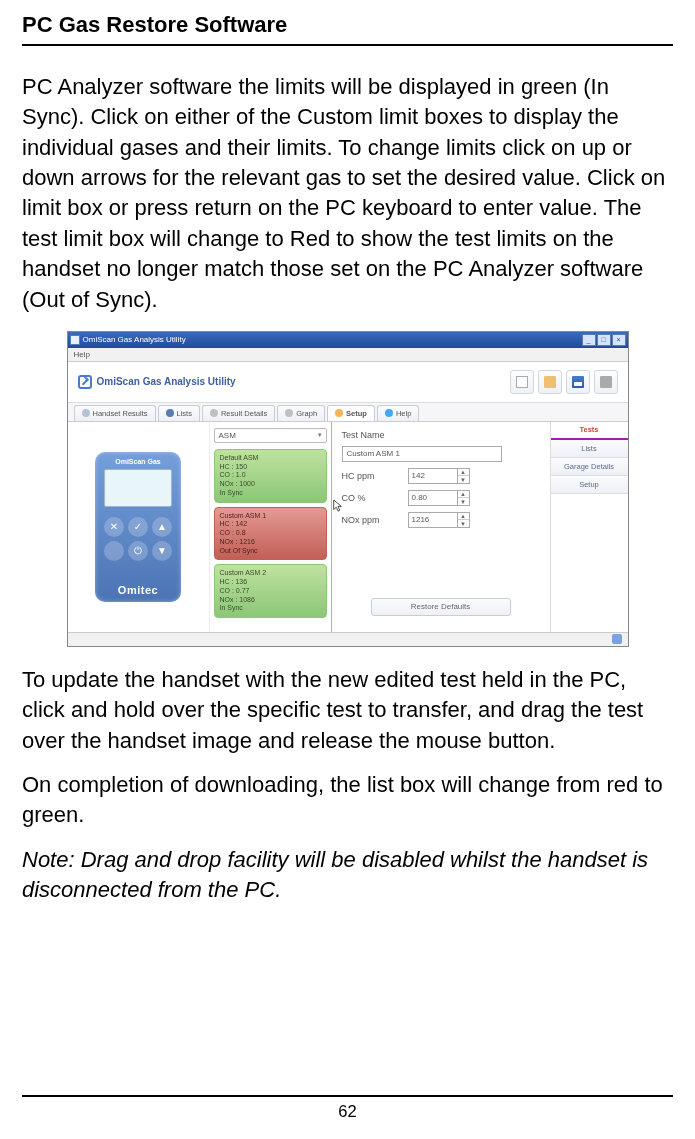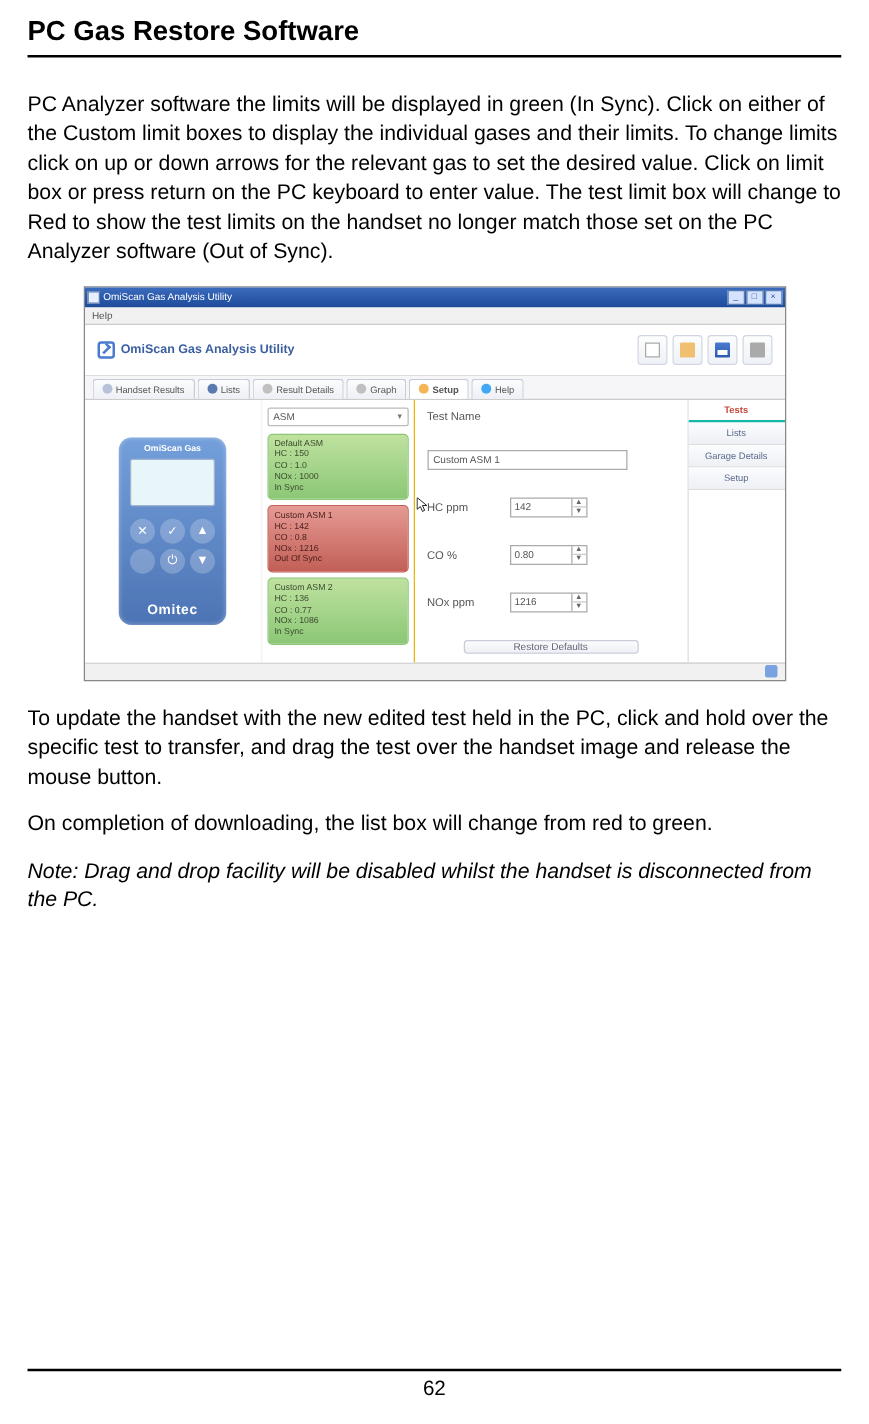--- a/index.html
+++ b/index.html
@@ -16,21 +16,21 @@
     font-size: 22px;
     font-weight: bold;
     padding-bottom: 6px;
   }
   .title-rule {
     border: none;
     border-top: 2px solid #000;
     margin-bottom: 26px;
   }
   .body-text {
-    font-size: 17px;
+    font-size: 22px;
     line-height: 1.38;
     margin-bottom: 14px;
   }
   .italic { font-style: italic; }
   .figure-wrap {
     display: flex;
     justify-content: center;
     margin: 16px 0 18px 0;
   }
   .app-window {
@@ -140,21 +140,21 @@
     border-radius:4px; padding:4px 5px; font-size:7px; line-height:1.25;
     text-align:left;
   }
   .box-green { background: linear-gradient(#bfe29f,#8bc776); color:#3b4a2e; border:1px solid #8bc776; }
   .box-red   { background: linear-gradient(#e59a94,#c25f56); color:#4a1f1b; border:1px solid #c25f56; }
   .right-col {
     flex:1; display:flex;
   }
   .form-area {
     flex:1; padding: 8px 10px; font-size:9px; color:#555;
-    display:flex; flex-direction:column; gap:22px;
+    display:flex; flex-direction:column; gap:6px;
   }
   .frow{ display:flex; align-items:center; gap:6px; }
   .flabel{ width:60px; }
   .finput{
     flex:1; max-width:120px; height:16px; border:1px solid #aaa; background:#fff;
     display:flex; align-items:center; padding:0 4px; font-size:8px;
   }
   .spinner{
     width:62px; height:16px; border:1px solid #aaa; display:flex; background:#fff;
   }
@@ -171,21 +171,21 @@
     margin-bottom:8px;
   }
   .side-panel {
     width:78px; border-left:1px solid #ddd; display:flex; flex-direction:column;
   }
   .sp-tab{
     height:18px; border-bottom:1px solid #ddd; display:flex; align-items:center; justify-content:center;
     font-size:7.5px; color:#5b6b8c;
     background:linear-gradient(#fbfcfe,#eef0f5);
   }
-  .sp-tab.active{ color:#c74a3c; font-weight:bold; background:#fff; border-bottom:2px solid #14b8a6;}
+  .sp-tab.active{ color:#c74a3c; font-weight:bold; background:#fff; border-bottom:2px solid #a21caf;}
   .statusbar{
     height:14px; border-top:1px solid #ccc; background:#f1f1f1;
     font-size:7px; display:flex; align-items:center; padding:0 6px; justify-content:flex-end;
   }
   .sb-ic{ width:10px; height:10px; background:#7aa2e0; border-radius:2px; }
   .cursor{
     position:absolute; width:10px; height:12px; pointer-events:none;
   }
   .cursor svg{ width:100%; height:100%; }
   .footer-rule{

